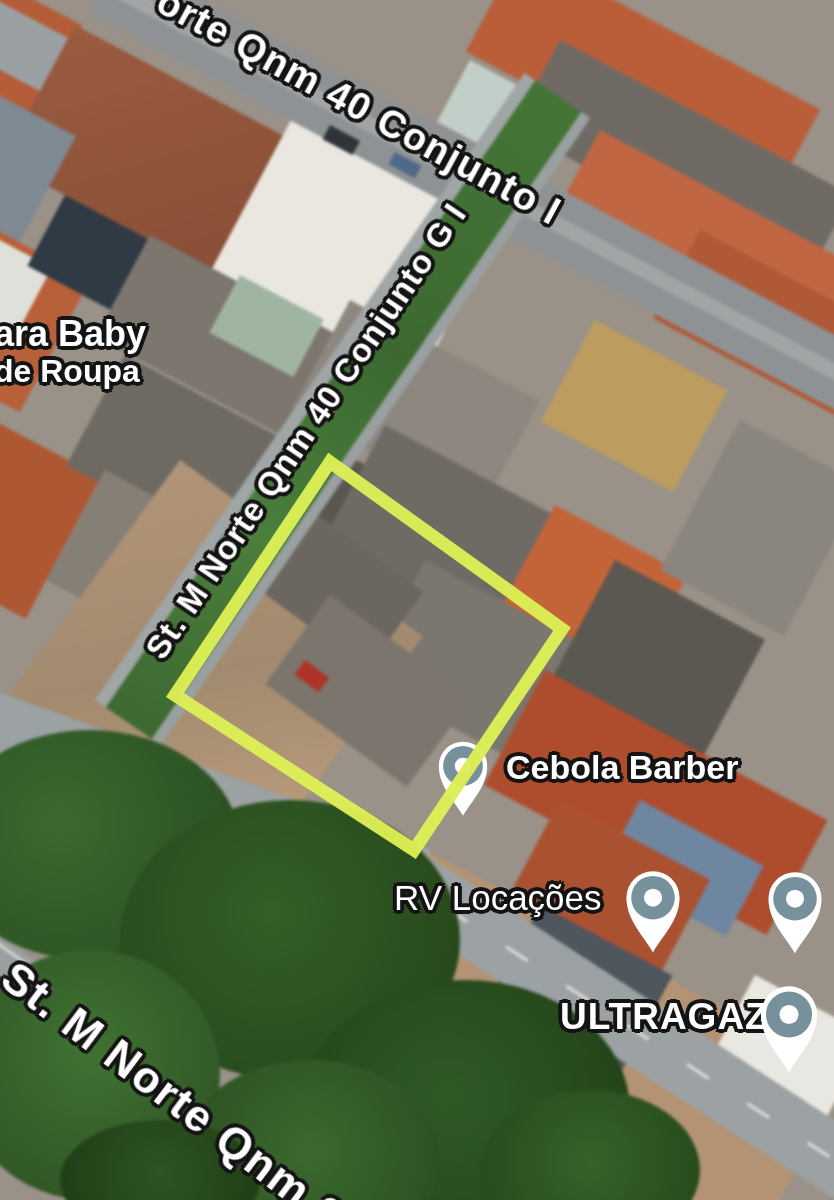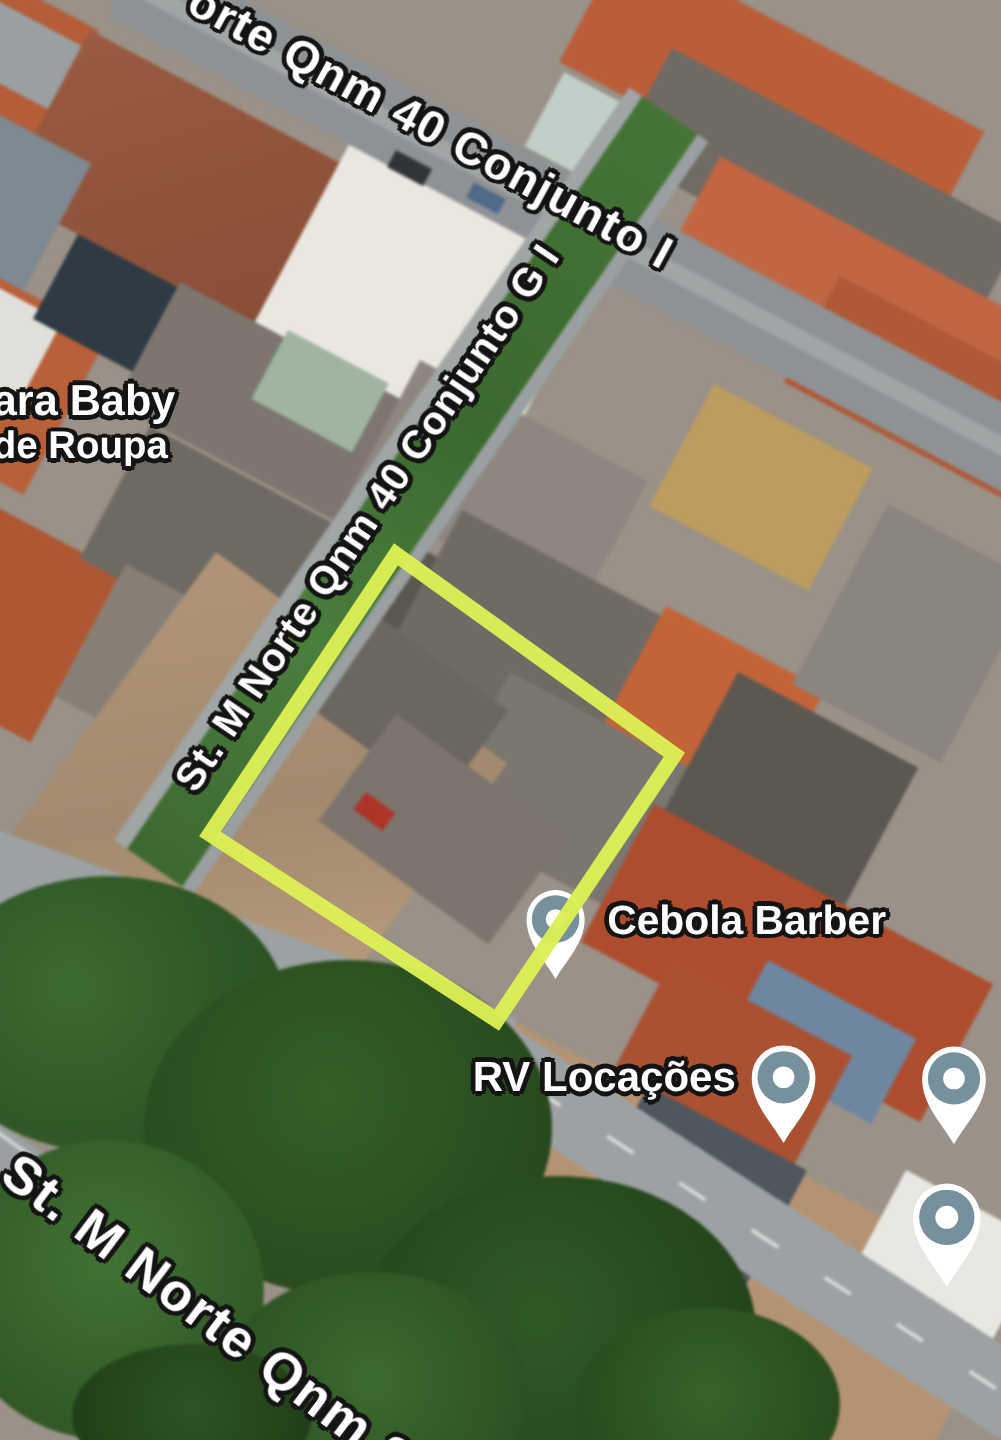--- a/index.html
+++ b/index.html
@@ -27,21 +27,21 @@
       -2px -2px 0 #141414, 2px 2px 0 #141414, -2px 2px 0 #141414, 2px -2px 0 #141414,
       -4px 0 0 #141414, 4px 0 0 #141414, 0 -4px 0 #141414, 0 4px 0 #141414;
   }
   .st-top{left:170px; top:-20px; transform:rotate(28.5deg); font-size:38px; font-weight:700; letter-spacing:1.5px;}
   .st-cross{left:138px; top:645px; transform:rotate(-55.8deg); font-size:33px; font-weight:700; letter-spacing:1px;}
   .st-bottom{left:22px; top:952px; transform:rotate(37deg); font-size:44px; font-weight:700; letter-spacing:2px;}
   .poi-left{left:-6px; top:314px; line-height:1.12;}
   .poi-left .l1{font-size:36px; font-weight:700;}
   .poi-left .l2{font-size:32px; font-weight:700;}
   .poi-cebola{left:506px; top:748px; font-size:34px; font-weight:700;}
-  .poi-rv{left:394px; top:878px; font-size:35px; font-weight:700;}
+  .poi-rv{left:394px; top:878px; font-size:35px; font-weight:400;}
   .poi-ultragaz{left:560px; top:996px; font-size:37px; font-weight:700; letter-spacing:1px;}
   
   .pin{position:absolute; display:block;}
   .pin .head{fill:var(--pin-fill,#76909c);}
   .pin .ring{fill:var(--pin-ring,#fff);}
   
   .overlay{position:absolute; left:0; top:0; pointer-events:none;}
   .overlay polygon{fill:none; stroke:var(--highlight,#dcee55); stroke-width:13; stroke-linejoin:miter; opacity:.97;}
 </style>
 </head>
@@ -122,20 +122,21 @@
   <div class="lbl st-top">orte Qnm 40 Conjunto I</div>
   <div class="lbl st-cross">St. M Norte Qnm 40 Conjunto G I</div>
   <div class="lbl st-bottom">St. M Norte Qnm 39</div>
 
   <div class="lbl poi-left">
     <div class="l1">ara Baby</div>
     <div class="l2">de Roupa</div>
   </div>
   <div class="lbl poi-cebola">Cebola Barber</div>
   <div class="lbl poi-rv">RV Locações</div>
+  <div class="lbl poi-ultragaz">ULTRAGAZ</div>
 
   <svg class="pin" style="left:432px;top:737px;width:62px;height:82px;" viewBox="0 0 64 84">
     <path class="ring" d="M32 81 C22 64 7 50 7 29.5 A25 25 0 1 1 57 29.5 C57 50 42 64 32 81 Z"></path>
     <circle class="head" cx="32" cy="29.5" r="20.5"></circle>
     <circle class="ring" cx="32" cy="29.5" r="8.5"></circle>
   </svg>
   <svg class="pin" style="left:619px;top:866px;width:68px;height:90px;" viewBox="0 0 64 84">
     <path class="ring" d="M32 81 C22 64 7 50 7 29.5 A25 25 0 1 1 57 29.5 C57 50 42 64 32 81 Z"></path>
     <circle class="head" cx="32" cy="29.5" r="20.5"></circle>
     <circle class="ring" cx="32" cy="29.5" r="8.5"></circle>

